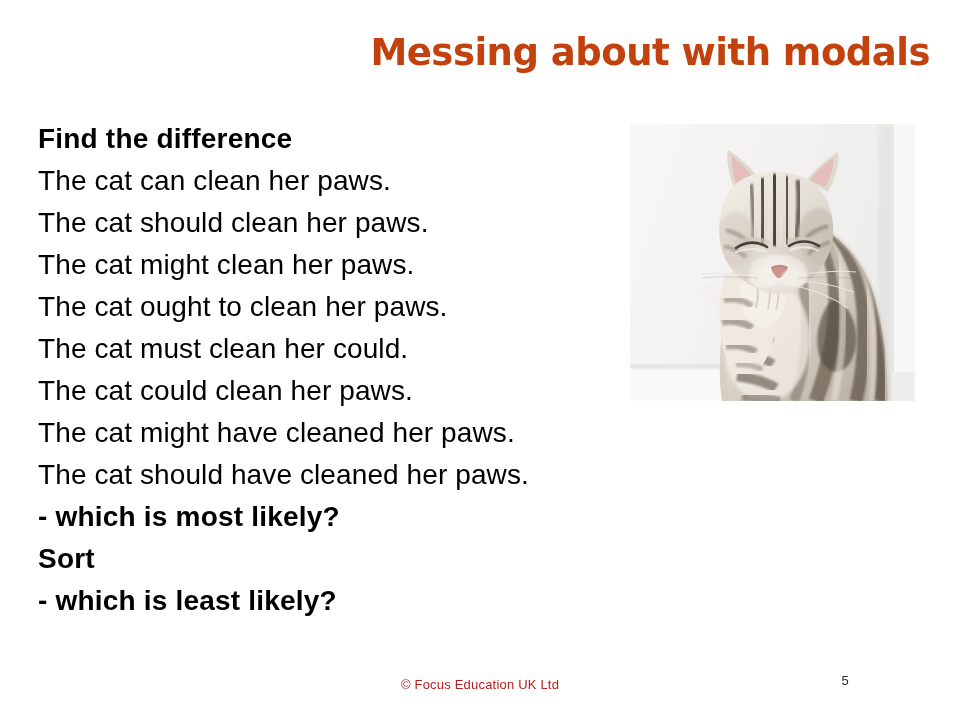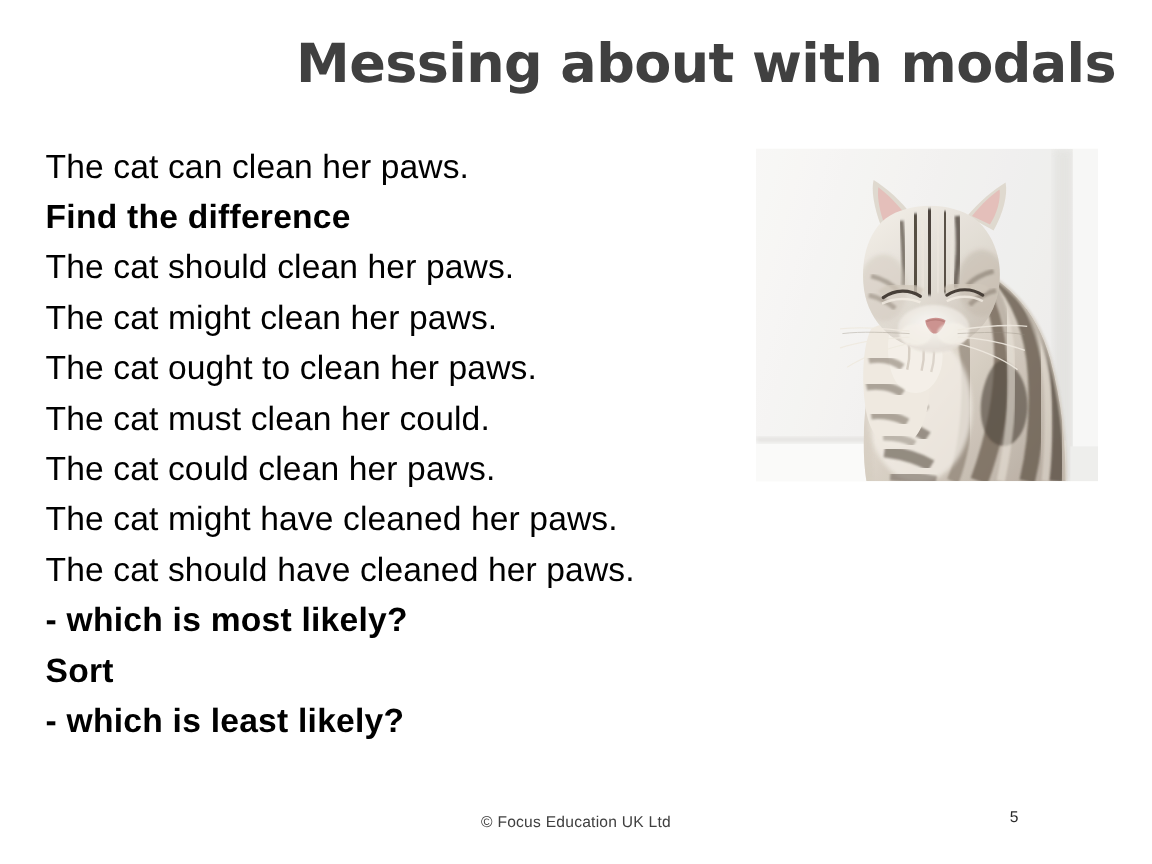--- a/index.html
+++ b/index.html
@@ -21,24 +21,24 @@
 
   
   #slide-title {
     position: absolute;
     left: 40px;
     top: 28px;
     width: 890px;
     text-align: right;
     font-family: "DejaVu Sans", sans-serif;
     font-weight: bold;
-    font-size: 45px;
+    font-size: 37px;
     line-height: 50px;
     letter-spacing: -0.5px;
-    color: #404040;
+    color: #c2410c;
     white-space: nowrap;
   }
 
   
   #body-text {
     position: absolute;
     left: 38px;
     top: 118px;
     width: 600px;
   }
@@ -72,21 +72,21 @@
 
   
   #footer-copyright {
     position: absolute;
     left: 0;
     top: 676px;
     width: 960px;
     text-align: center;
     font-size: 13px;
     line-height: 18px;
-    color: #404040;
+    color: #b91c1c;
     letter-spacing: 0.2px;
   }
   #page-number {
     position: absolute;
     left: 820px;
     top: 672px;
     width: 50px;
     text-align: center;
     font-size: 13px;
     line-height: 18px;
@@ -94,22 +94,22 @@
   }
 </style>
 </head>
 <body>
 
 <div id="slide">
 
   <div id="slide-title">Messing about with modals</div>
 
   <div id="body-text">
+    <div class="line bold">Find the difference</div>
     <div class="line">The cat can clean her paws.</div>
-    <div class="line bold">Find the difference</div>
     <div class="line">The cat should clean her paws.</div>
     <div class="line">The cat might clean her paws.</div>
     <div class="line">The cat ought to clean her paws.</div>
     <div class="line">The cat must clean her could.</div>
     <div class="line">The cat could clean her paws.</div>
     <div class="line">The cat might have cleaned her paws.</div>
     <div class="line">The cat should have cleaned her paws.</div>
     <div class="line bold">- which is most likely?</div>
     <div class="line bold">Sort</div>
     <div class="line bold">- which is least likely?</div>

